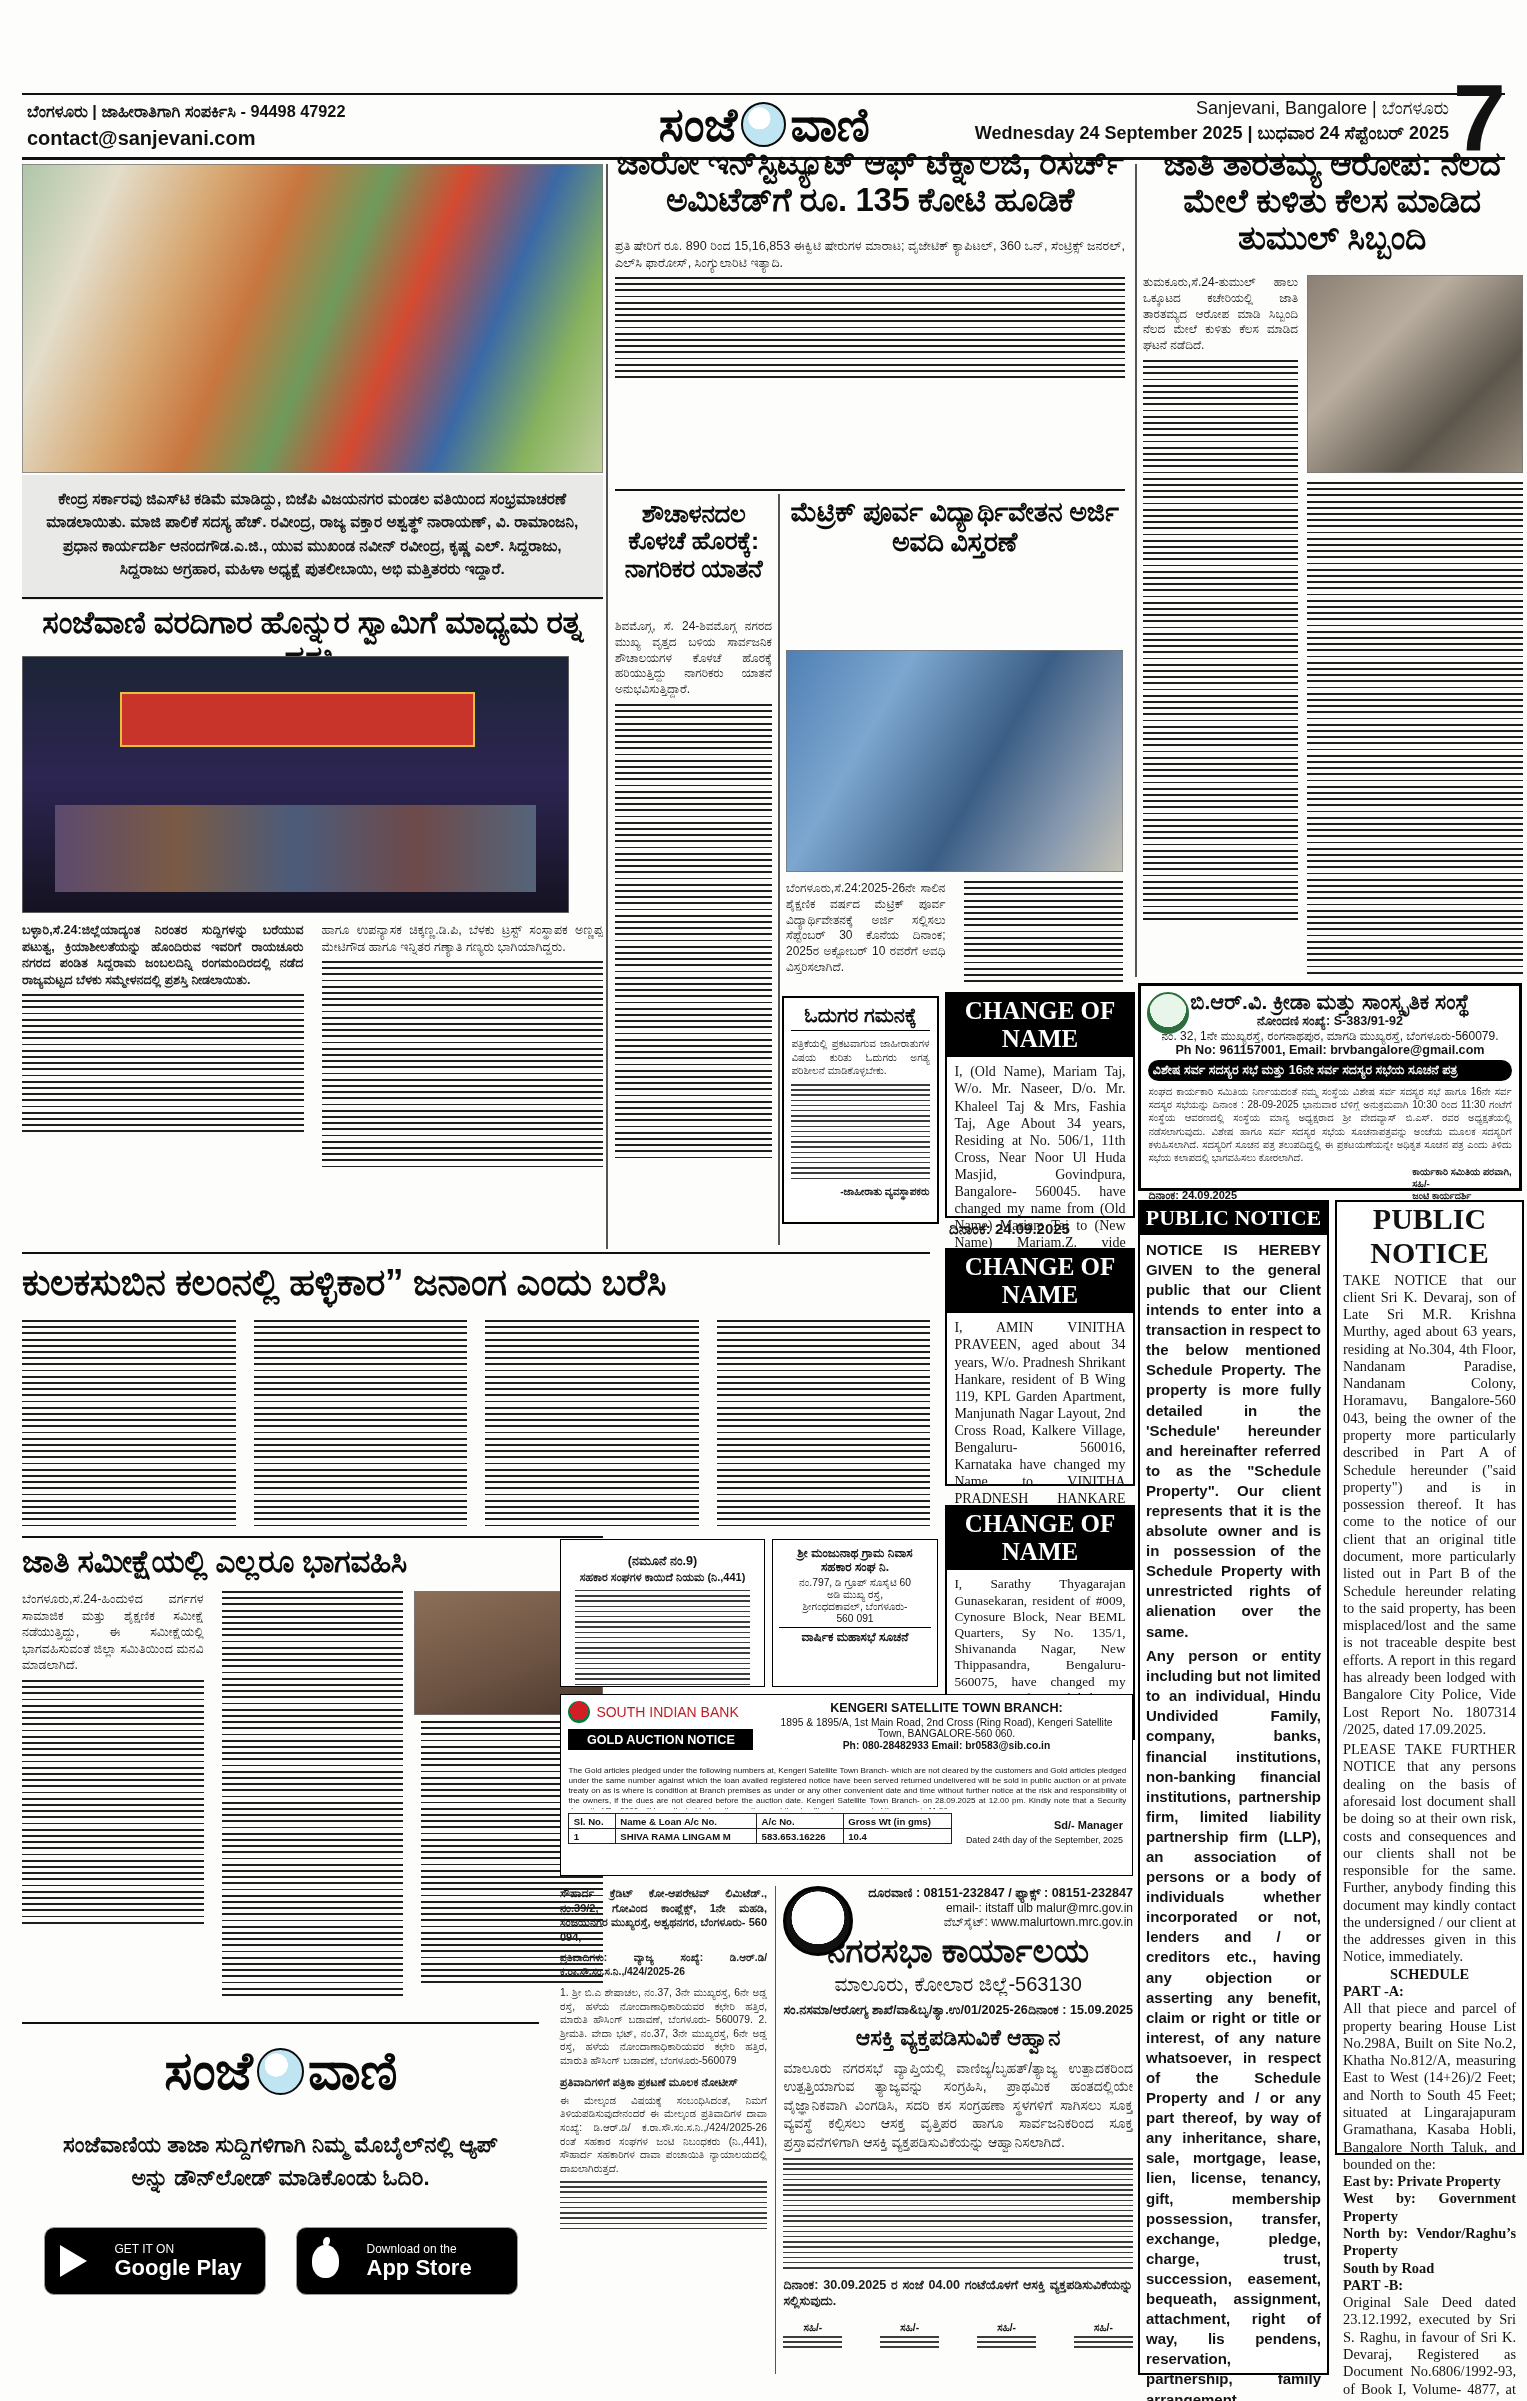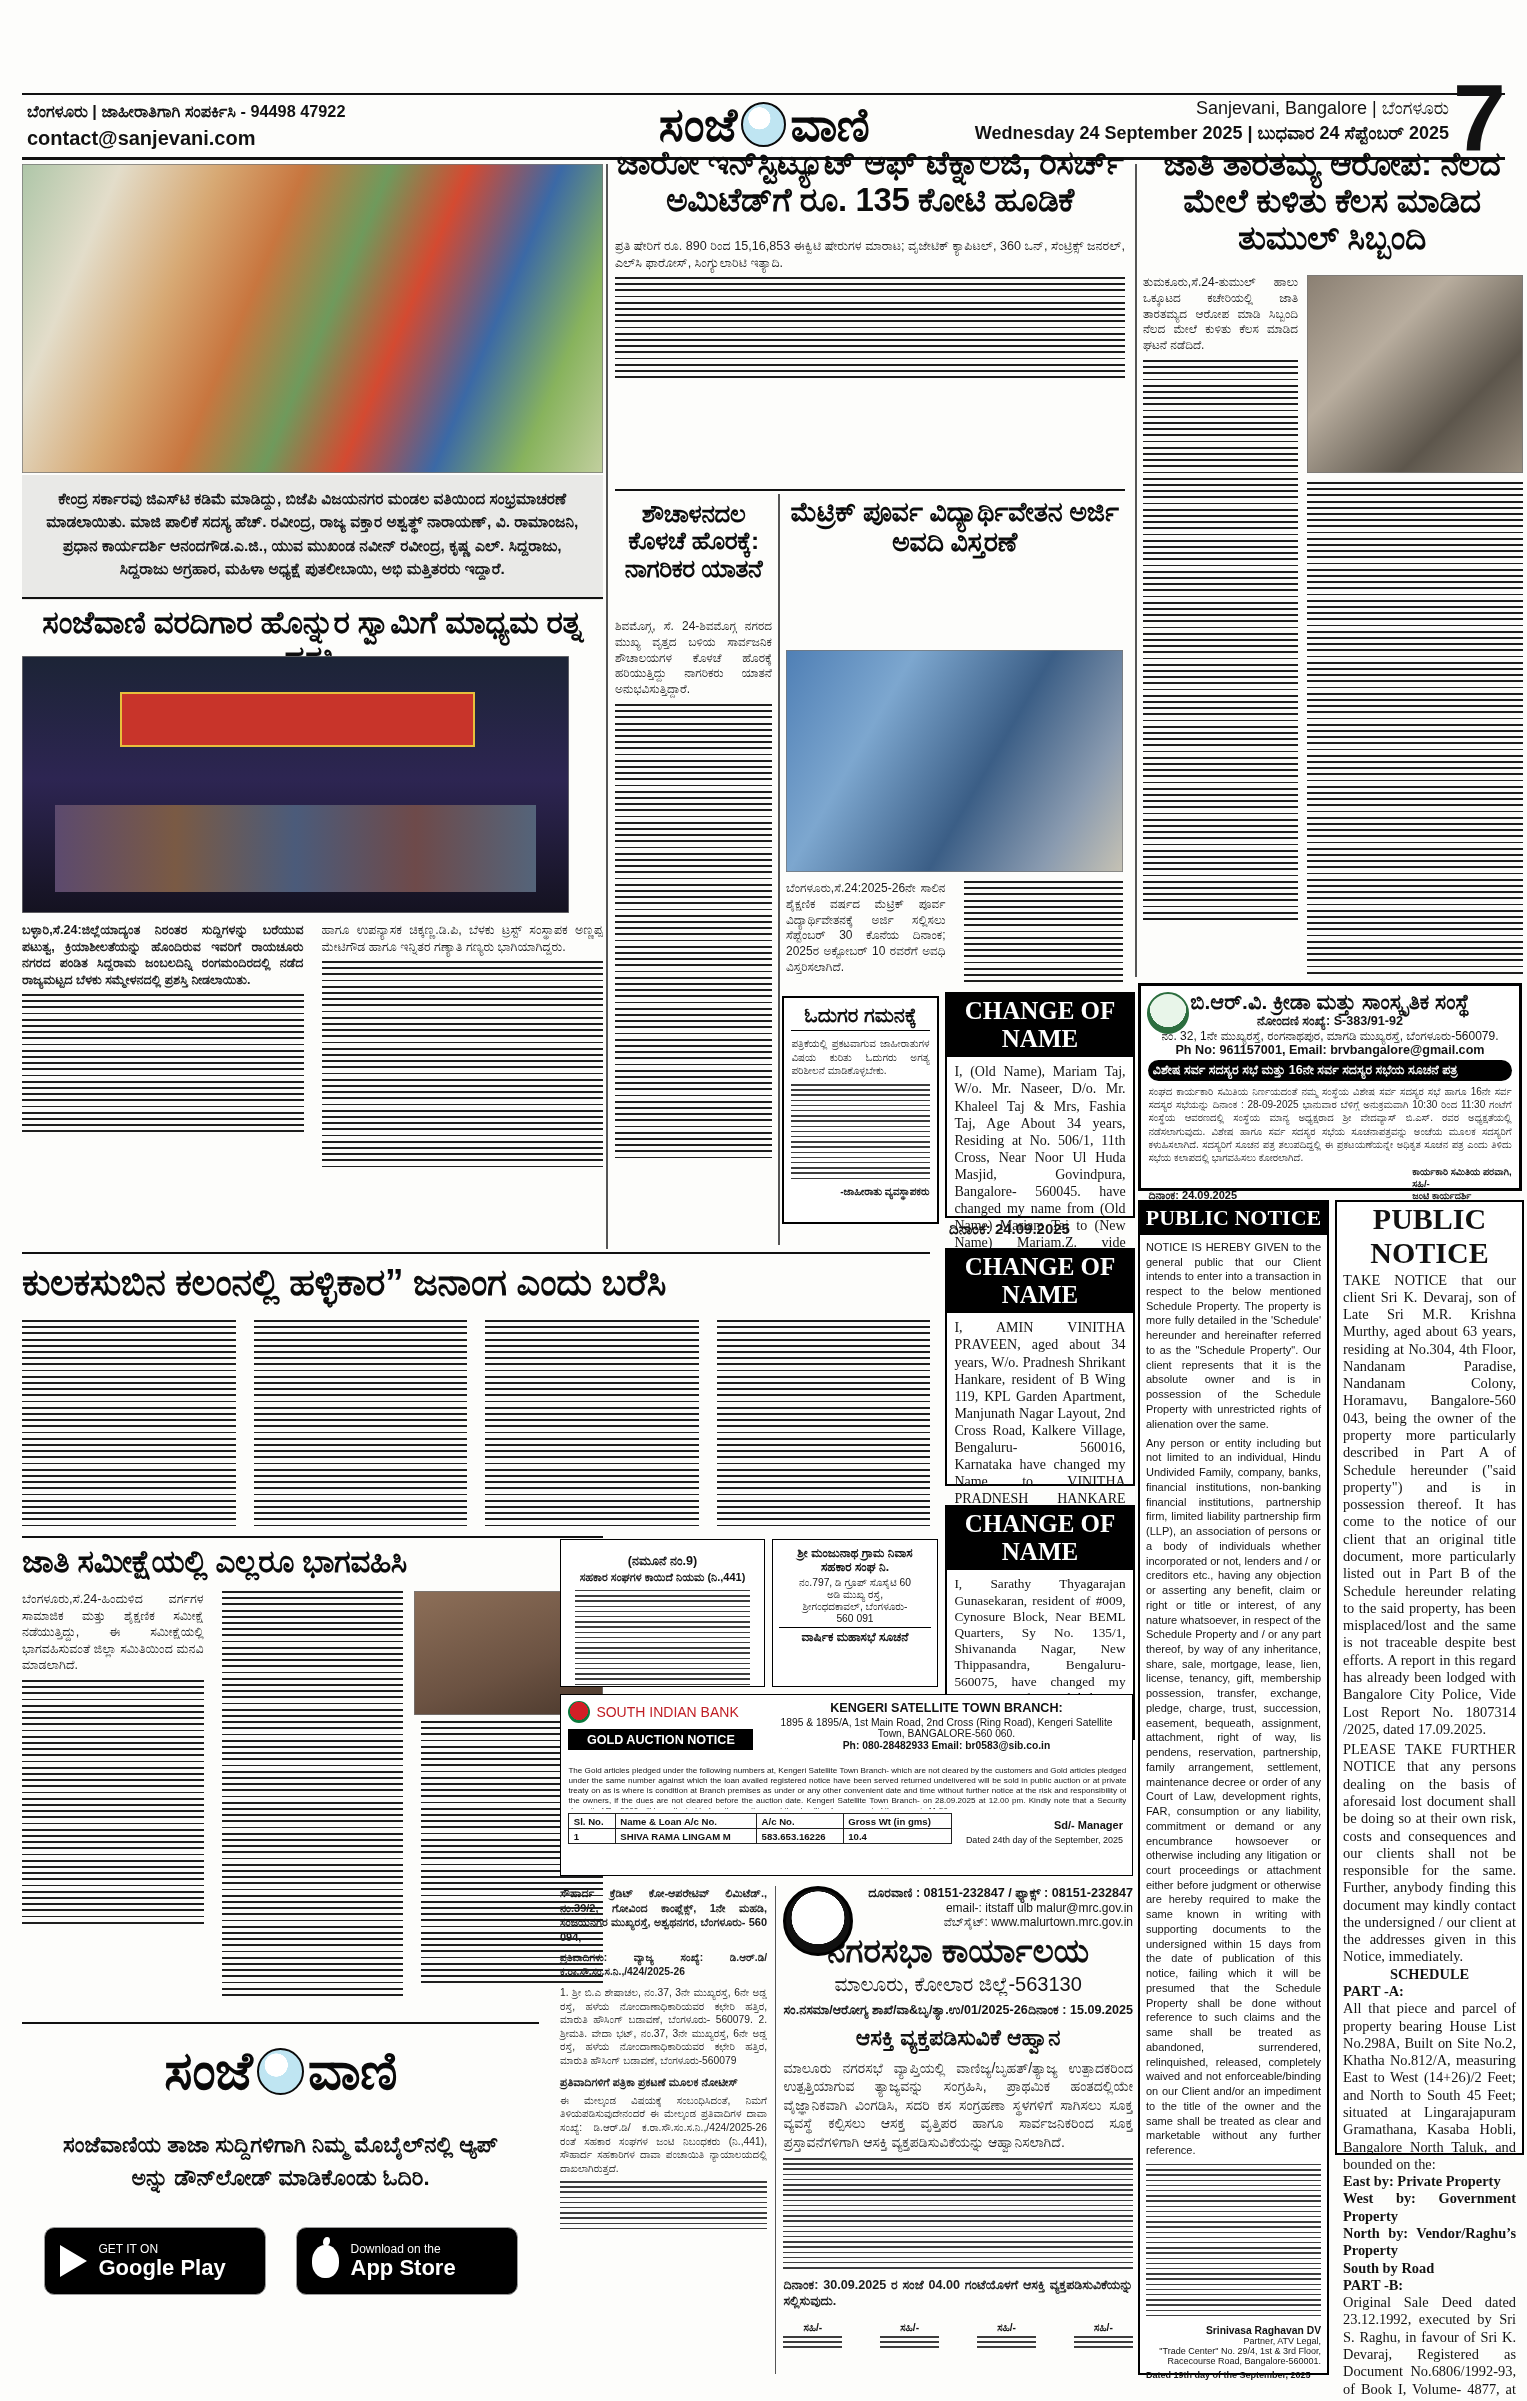--- a/index.html
+++ b/index.html
@@ -15,23 +15,23 @@
   .bodytxt{font-size:12.6px;line-height:1.32;text-align:justify;color:#1c1c1c;}
   .dateline{font-weight:bold;}
   .ph{box-shadow:inset 0 0 0 0.7px #777;}
   .cap{background:#e9e9e7;font-weight:bold;font-size:15.5px;line-height:1.5;text-align:center;padding:12px 16.3px;color:#141414;}
   .notice{border:2.2px solid #000;background:#fff;}
   .notice .band{background:#000;color:#fff;text-align:center;font-family:"Liberation Serif","DejaVu Serif",serif;
                 font-weight:bold;font-size:25px;padding:3px 0 4.4px;}
   .serifbody{font-family:"Liberation Serif","DejaVu Serif",serif;font-size:14px;line-height:1.22;text-align:justify;padding:6px 7.4px;}
   .pn-title{font-family:"Liberation Serif","DejaVu Serif",serif;font-weight:bold;font-size:30px;text-align:center;}
   .pn-body{font-family:"Liberation Serif","DejaVu Serif",serif;font-size:14.4px;line-height:1.2;text-align:justify;}
-  .cond{font-weight:normal;font-size:11px;line-height:1.34;text-align:justify;}
+  .cond{font-weight:bold;font-size:15px;line-height:1.34;text-align:justify;}
   .badge{width:222px;height:68px;background:#000;border-radius:10.3px;color:#fff;display:flex;align-items:center;
-         gap:12px;padding:0 15px;border:1.5px solid #9c9c9c;box-sizing:border-box;}
+         gap:28px;padding:0 15px;border:1.5px solid #9c9c9c;box-sizing:border-box;}
   .badge .small{font-size:12px;line-height:1.1;}
   .badge .big{font-size:22px;font-weight:bold;line-height:1.05;}
   .playtri{width:0;height:0;border-top:16.3px solid transparent;border-bottom:16.3px solid transparent;border-left:27px solid #fff;}
   .apple{width:27px;height:33px;border-radius:48% 48% 46% 46%;background:#fff;position:relative;}
   .apple:before{content:"";position:absolute;top:-7.4px;left:11px;width:7.4px;height:9px;background:#fff;border-radius:60% 40%;}
   .masthead{font-weight:bold;color:#0a0a0a;letter-spacing:-0.7px;display:flex;align-items:center;justify-content:center;gap:4.4px;}
   .circ{border-radius:50%;background:radial-gradient(circle at 40% 35%,#ffffff 0 30%,#bfe5f2 31% 100%);border:2.2px solid #0a0a0a;display:inline-block;}
   .tbl{border-collapse:collapse;font-size:9.6px;}
   .tbl th,.tbl td{border:0.7px solid #222;padding:1.5px 4.4px;text-align:left;font-weight:bold;}
   .tiny{font-size:8.1px;line-height:1.25;text-align:justify;}

